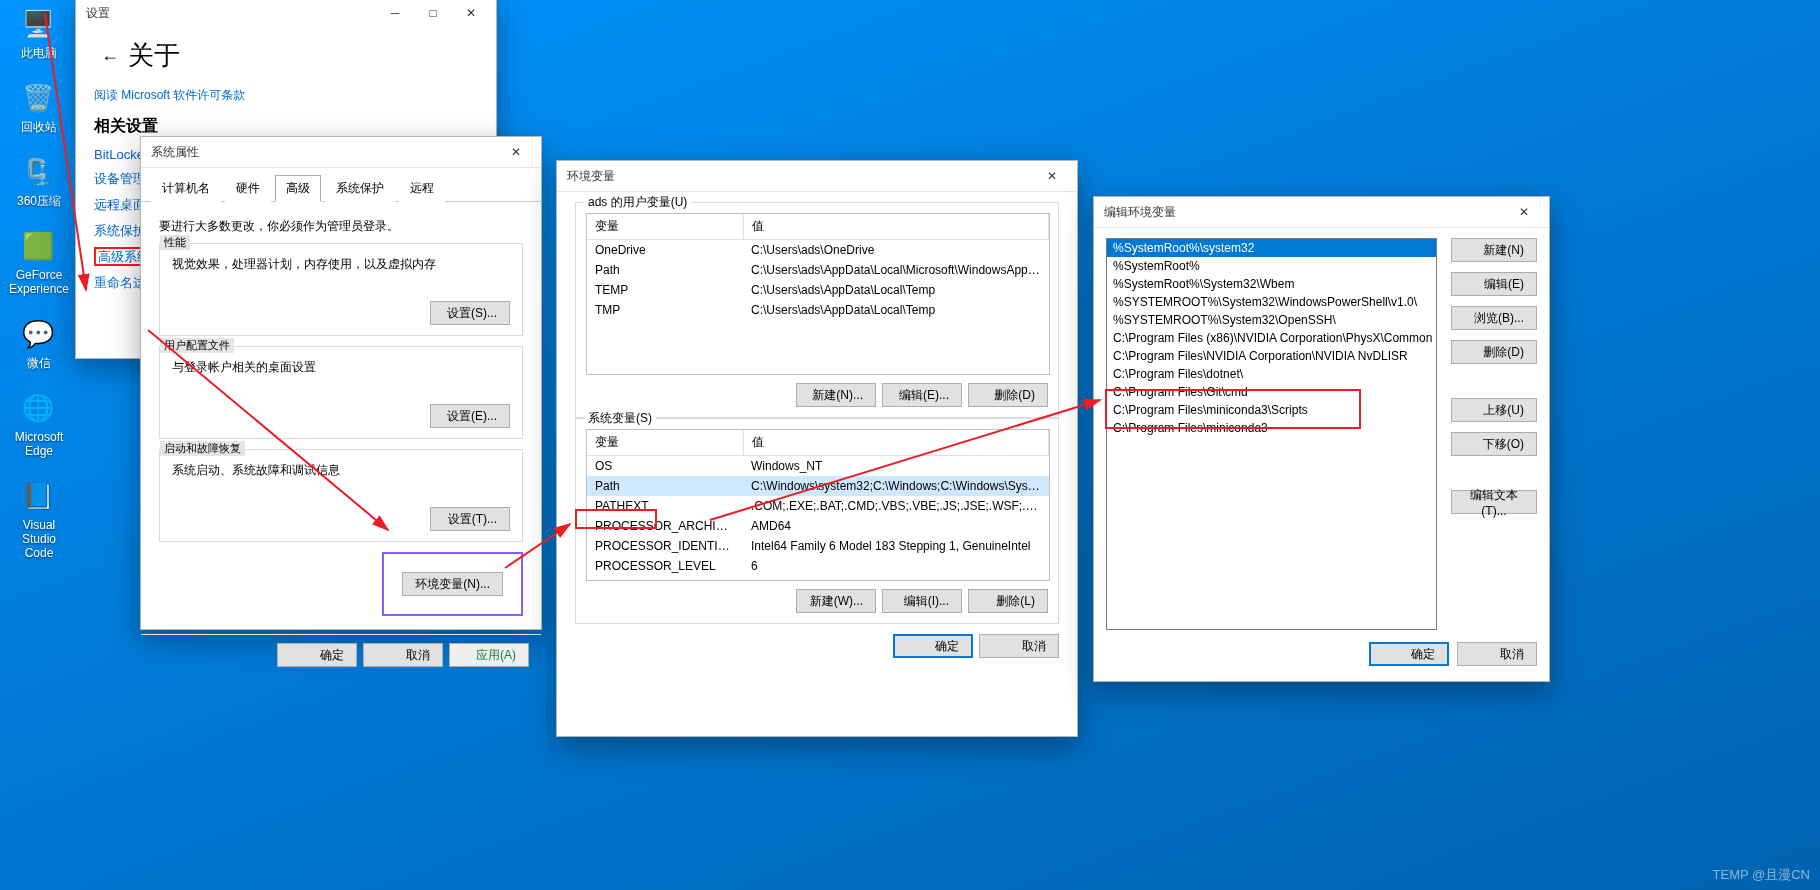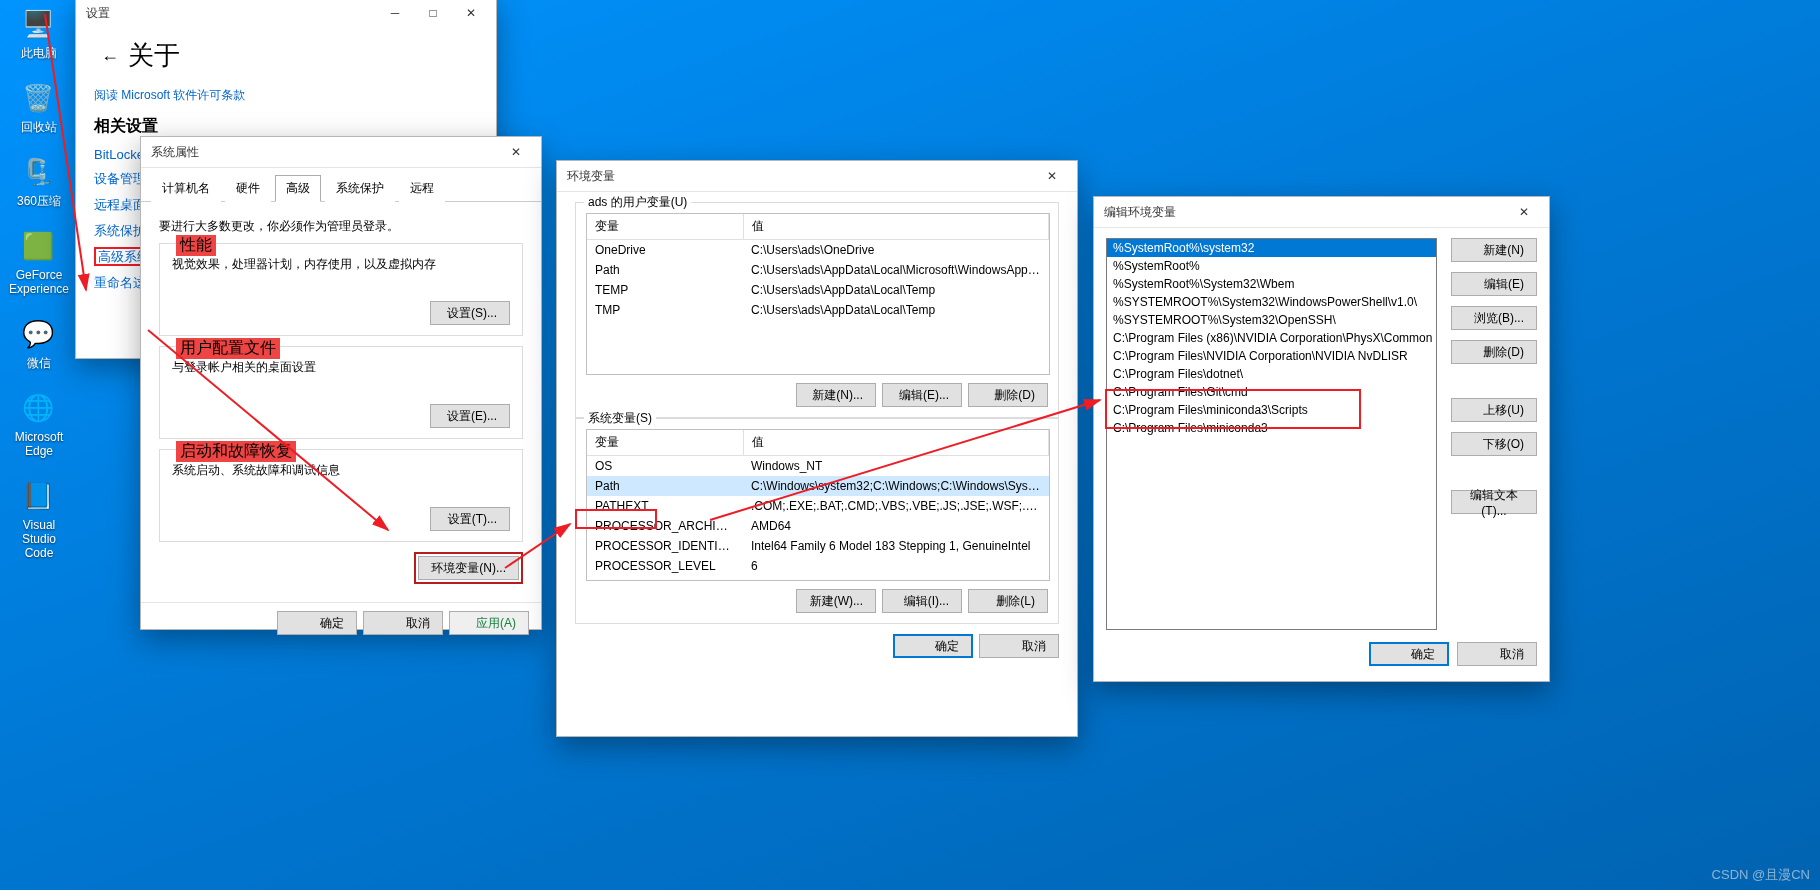--- a/index.html
+++ b/index.html
@@ -26,27 +26,27 @@
   .sect{font-size:16px;font-weight:600;margin:12px 0 6px}
   .stlist div{padding:4px 0;color:#0066cc;cursor:pointer;font-size:13px}
   .hl-red{border:2px solid #ee1c25;padding:0 2px}
   
   #sysprop{left:140px;top:136px;width:400px;height:492px}
   .tabs{display:flex;border-bottom:1px solid #ccc;padding:6px 10px 0 10px;gap:4px}
   .tab{padding:4px 10px;border:1px solid transparent;border-bottom:none;cursor:pointer;font-size:12px;background:#fff;position:relative;top:1px}
   .tab.active{border-color:#adadad;border-bottom:1px solid #fff;z-index:1}
   .spbody{padding:12px 18px}
   .gb{border:1px solid #dcdcdc;margin:8px 0 10px;padding:12px 12px 10px;position:relative}
-  .gb .gt{position:absolute;top:-9px;left:16px;background:#ef4444;padding:0 4px;font-size:16px}
+  .gb .gt{position:absolute;top:-9px;left:0;background:#e5e5e5;padding:0 4px;font-size:11px}
   .gb .desc{color:#000;margin-bottom:28px;font-size:12px}
   .btn{min-width:80px;height:24px;padding:0 12px;border:1px solid #adadad;background:#e1e1e1;cursor:pointer;font-size:12px;display:inline-flex;align-items:center;justify-content:flex-end}
   .btn.def{border:2px solid #0078d4}
   .btn.dis{color:#15803d;background:#efefef;cursor:default}
   .btnrow{display:flex;justify-content:flex-end;gap:6px}
-  .hl-box{border:2px solid #b91c1c;padding:2px;display:inline-block}
+  .hl-box{border:2px solid #8b5cf6;padding:18px;display:inline-block}
   
   #envwin{left:556px;top:160px;width:520px;height:575px}
   #envwin .body{padding:10px 18px 14px}
   .evgb{border:1px solid #dcdcdc;padding:10px;position:relative}
   .evgb .gt{position:absolute;top:-9px;left:8px;background:#fff;padding:0 4px}
   .evtbl{width:100%;border:1px solid #c0c0c0;height:160px;overflow:hidden;background:#fff;font-size:12px}
   .evhead{display:flex;background:#fff;border-bottom:1px solid #e0e0e0}
   .evhead div{padding:4px 8px;border-right:1px solid #e0e0e0;font-weight:400}
   .evrow{display:flex;padding:2px 0}
   .evrow div{padding:1px 8px;white-space:nowrap;overflow:hidden;text-overflow:ellipsis}
@@ -327,13 +327,13 @@
       </marker>
     </defs>
   <line x1="45" y1="14" x2="86" y2="290" stroke="#ee1c25" stroke-width="2" marker-end="url(#ah)"></line>
   <line x1="148" y1="330" x2="388" y2="530" stroke="#ee1c25" stroke-width="2" marker-end="url(#ah)"></line>
   <line x1="505" y1="568" x2="570" y2="524" stroke="#ee1c25" stroke-width="2" marker-end="url(#ah)"></line>
   <line x1="710" y1="520" x2="1100" y2="400" stroke="#ee1c25" stroke-width="2" marker-end="url(#ah)"></line>
   <rect x="576" y="510" width="80" height="18" fill="none" stroke="#ee1c25" stroke-width="2"></rect>
   <rect x="1106" y="390" width="254" height="38" fill="none" stroke="#ee1c25" stroke-width="2"></rect>
 </svg>
 
-<div class="watermark">CSDN @且漫CN</div>
+<div class="watermark">TEMP @且漫CN</div>
 
 </body></html>

